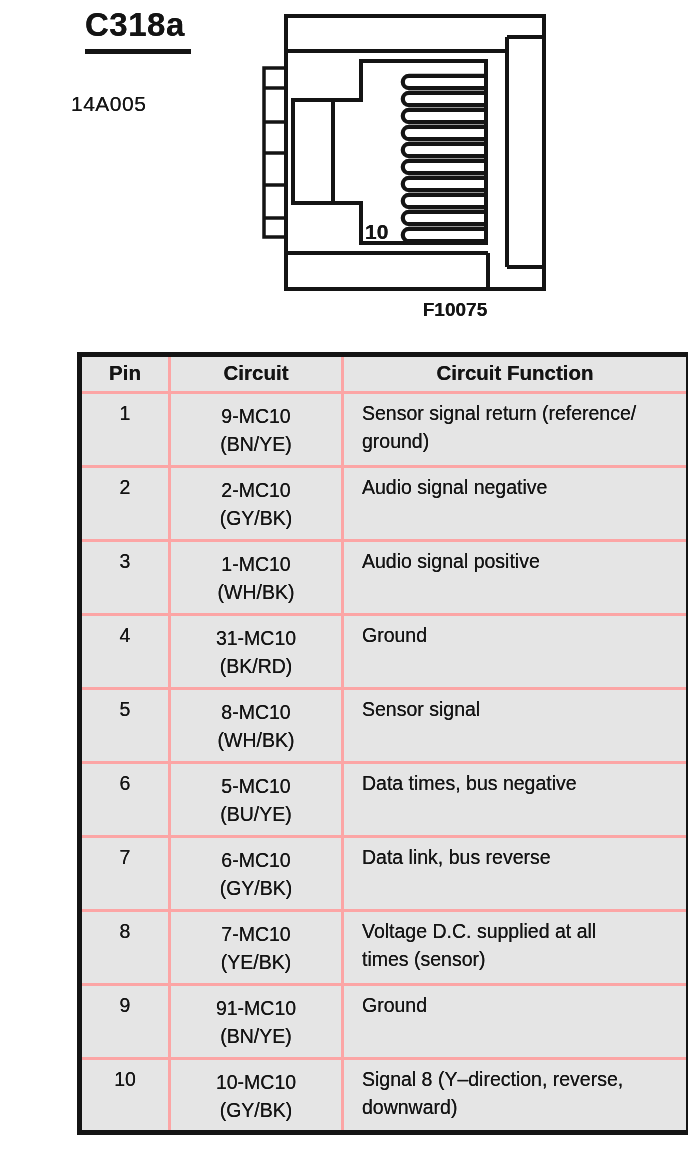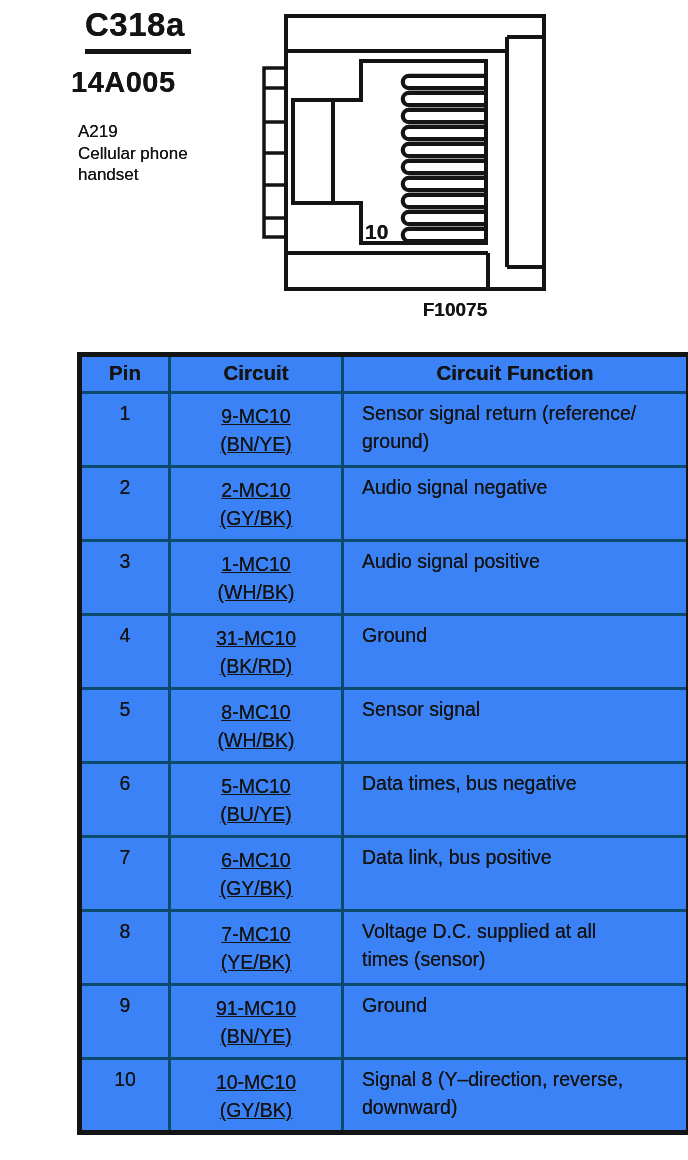--- a/index.html
+++ b/index.html
@@ -7,49 +7,44 @@
     position:relative;width:688px;height:1160px;background:#ffffff;
     font-family:"Liberation Sans",sans-serif;color:#141414;overflow:hidden;
     text-shadow:0 0 .4px currentColor;
     margin-left:41px;
   }
   .cid{
     position:absolute;left:44px;top:6px;
     font-size:33px;font-weight:700;letter-spacing:.5px;
     border-bottom:5px solid #141414;padding:0 6px 5px 0;
   }
-  .pn{position:absolute;left:30px;top:66px;font-size:29px;font-weight:700;letter-spacing:.5px;}
+  .pn{position:absolute;left:30px;top:92px;font-size:21px;font-weight:400;letter-spacing:.5px;}
   .desc{position:absolute;left:37px;top:121px;font-size:17px;line-height:21.5px;}
   svg.conn{position:absolute;left:210px;top:5px;}
   svg.conn text{font-family:"Liberation Sans",sans-serif;}
   table.pinout{
     position:absolute;left:36px;top:352px;width:609px;
     border-collapse:collapse;table-layout:fixed;
     border:5px solid #141414;
   }
-  .pinout th,.pinout td{border:3px solid #0c4a6e;vertical-align:top;padding:0;background:#3b82f6;}
+  .pinout th,.pinout td{border:3px solid #fca5a5;vertical-align:top;padding:0;background:#e5e5e5;}
   .pinout thead tr{height:38px;}
   .pinout tbody tr{height:74px;}
   .pinout th{font-size:20.5px;font-weight:700;vertical-align:middle;text-align:center;padding:2px 0 4px;}
   td.pin{text-align:center;font-size:19.5px;padding-top:8px;}
-  td.cir{text-align:center;font-size:19.5px;padding-top:8px;line-height:28px;text-decoration:underline;}
+  td.cir{text-align:center;font-size:19.5px;padding-top:8px;line-height:28px;}
   td.fun{font-size:19.5px;padding:5px 8px 0 18px;line-height:28px;}
 </style>
 </head>
 <body>
 
 <div class="page">
 
   <div class="cid">C318a</div>
   <div class="pn">14A005</div>
-  <div class="desc">
-    <div>A219</div>
-    <div>Cellular phone</div>
-    <div>handset</div>
-  </div>
 
   <svg class="conn" width="305" height="320" viewBox="210 5 305 320" xmlns="http://www.w3.org/2000/svg">
     <g stroke="#141414" fill="none" stroke-width="4">
       <rect x="245" y="16" width="258" height="273"></rect>
       <line x1="245" y1="51" x2="466" y2="51"></line>
       <line x1="466" y1="37" x2="466" y2="267"></line>
       <line x1="466" y1="37" x2="503" y2="37"></line>
       <line x1="466" y1="267" x2="503" y2="267"></line>
       <line x1="245" y1="253" x2="447" y2="253"></line>
       <line x1="447" y1="253" x2="447" y2="289"></line>
@@ -163,21 +158,21 @@
           <div></div>
         </td>
       </tr>
       <tr>
         <td class="pin">7</td>
         <td class="cir">
           <div>6-MC10</div>
           <div>(GY/BK)</div>
         </td>
         <td class="fun">
-          <div>Data link, bus positive</div>
+          <div>Data link, bus reverse</div>
           <div></div>
         </td>
       </tr>
       <tr>
         <td class="pin">8</td>
         <td class="cir">
           <div>7-MC10</div>
           <div>(YE/BK)</div>
         </td>
         <td class="fun">

